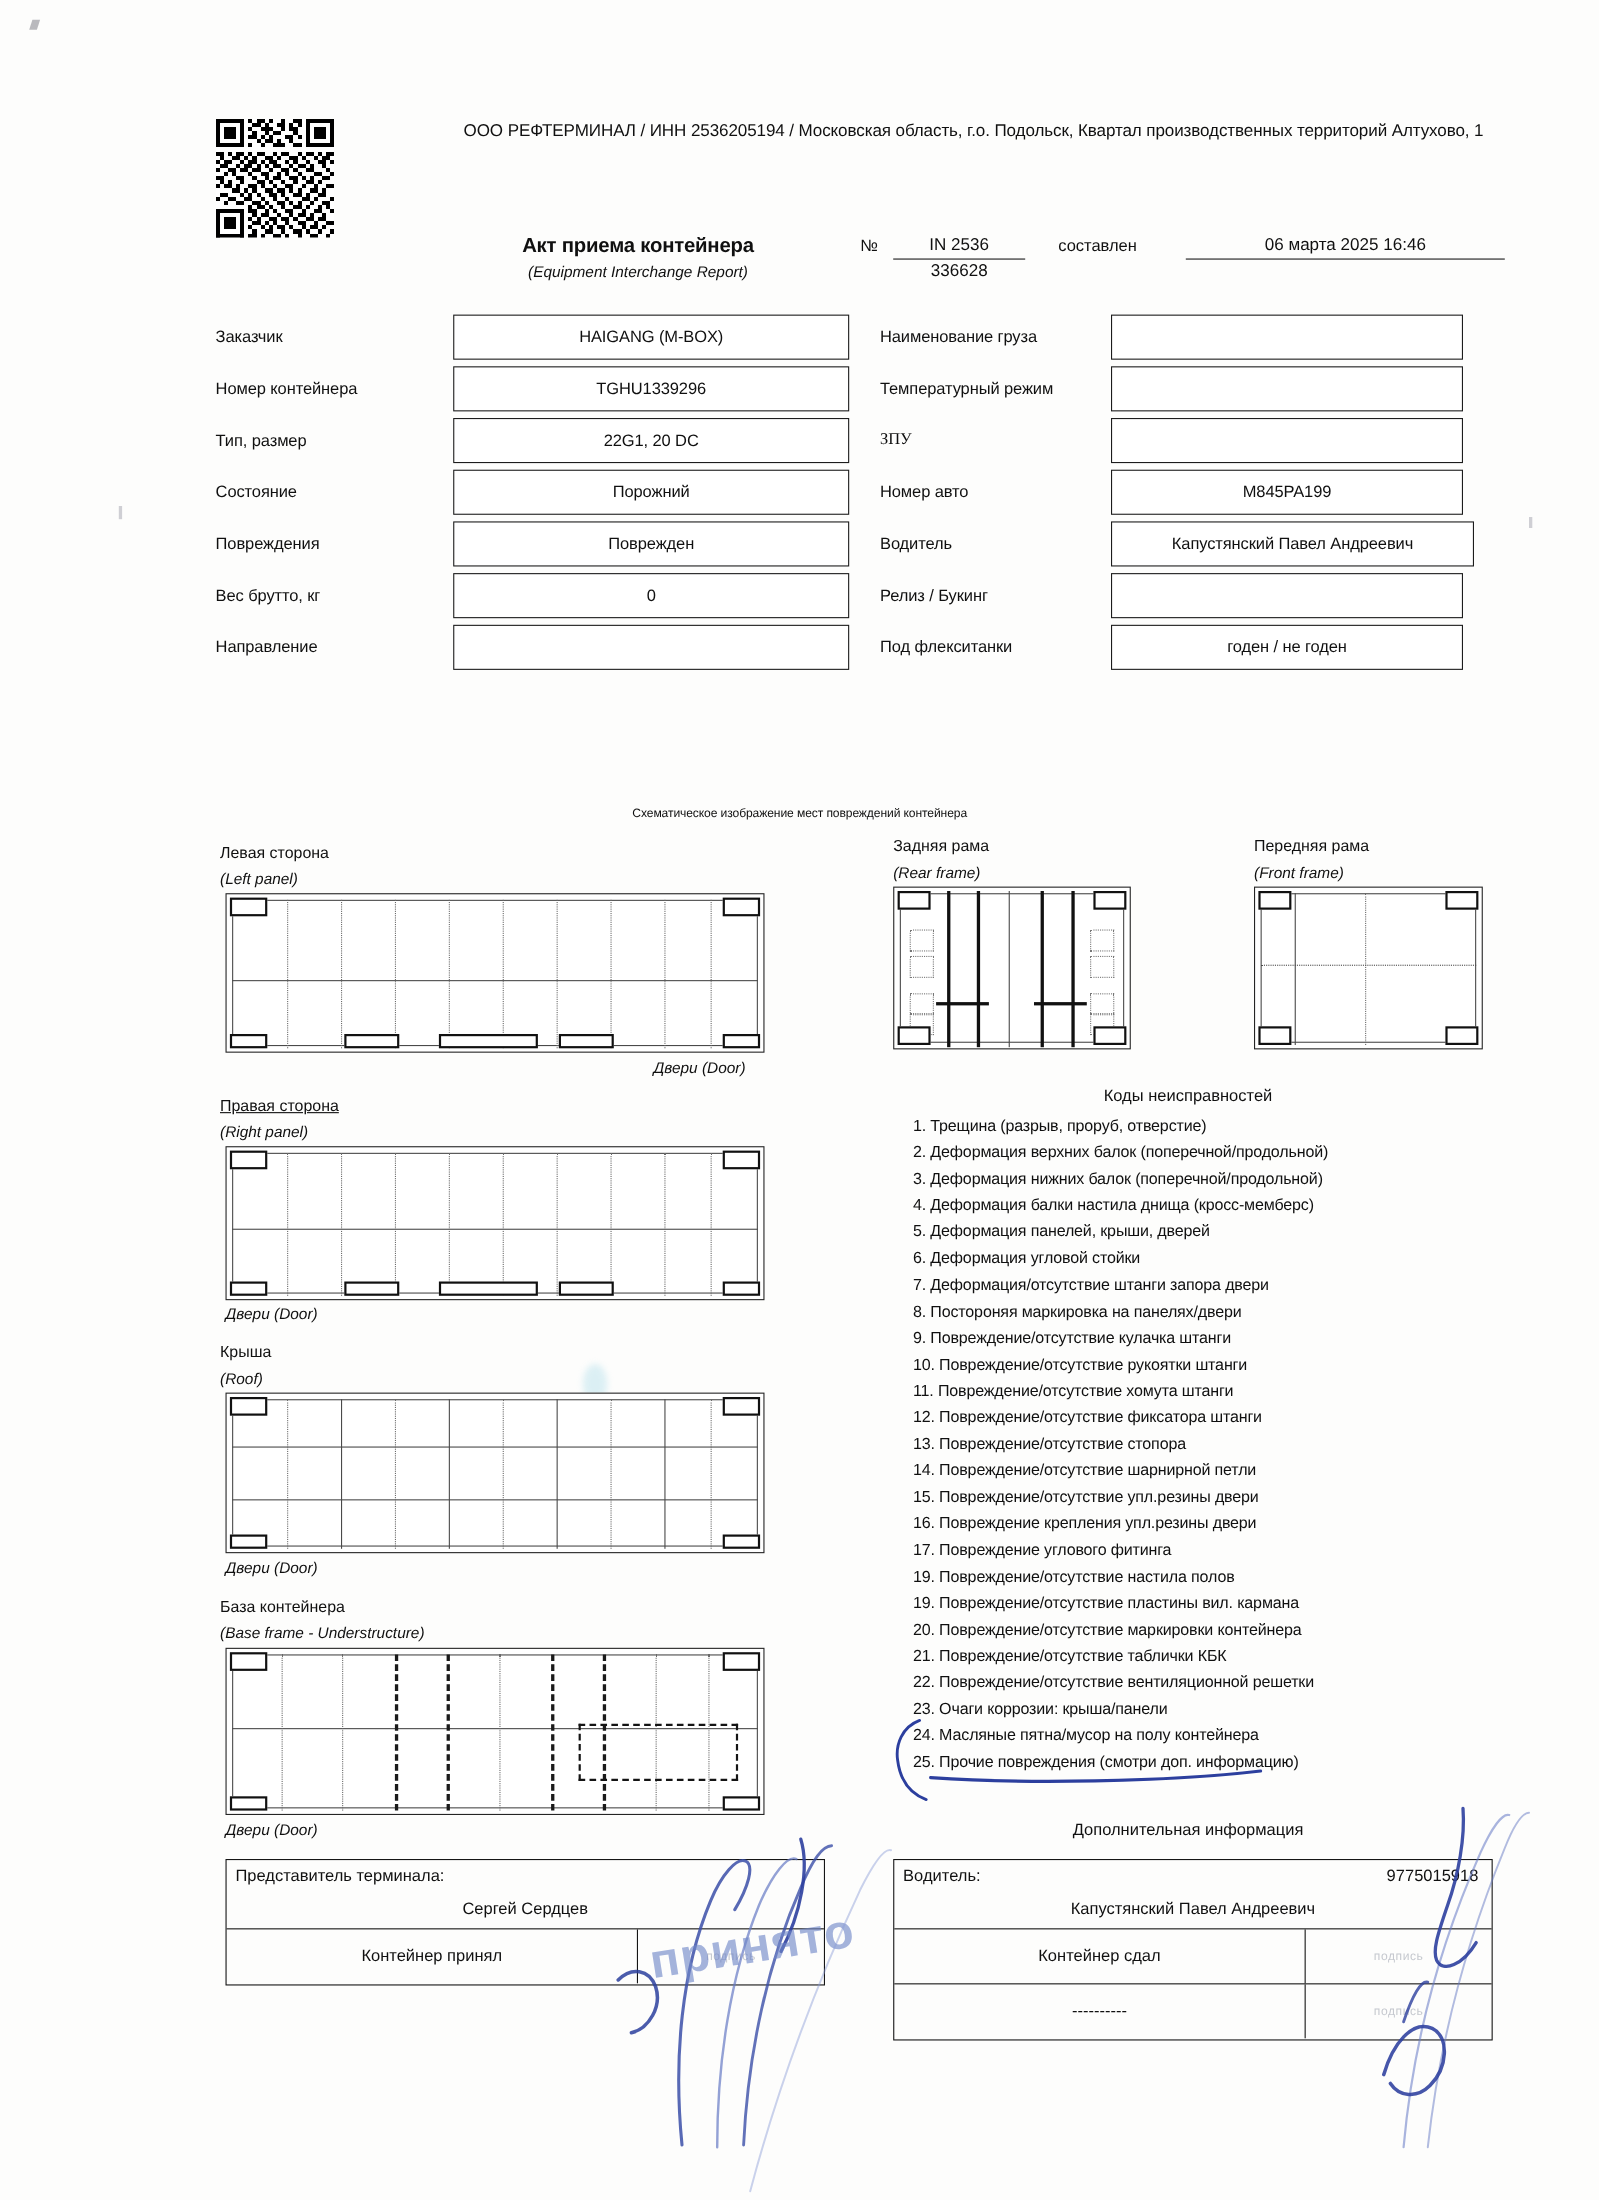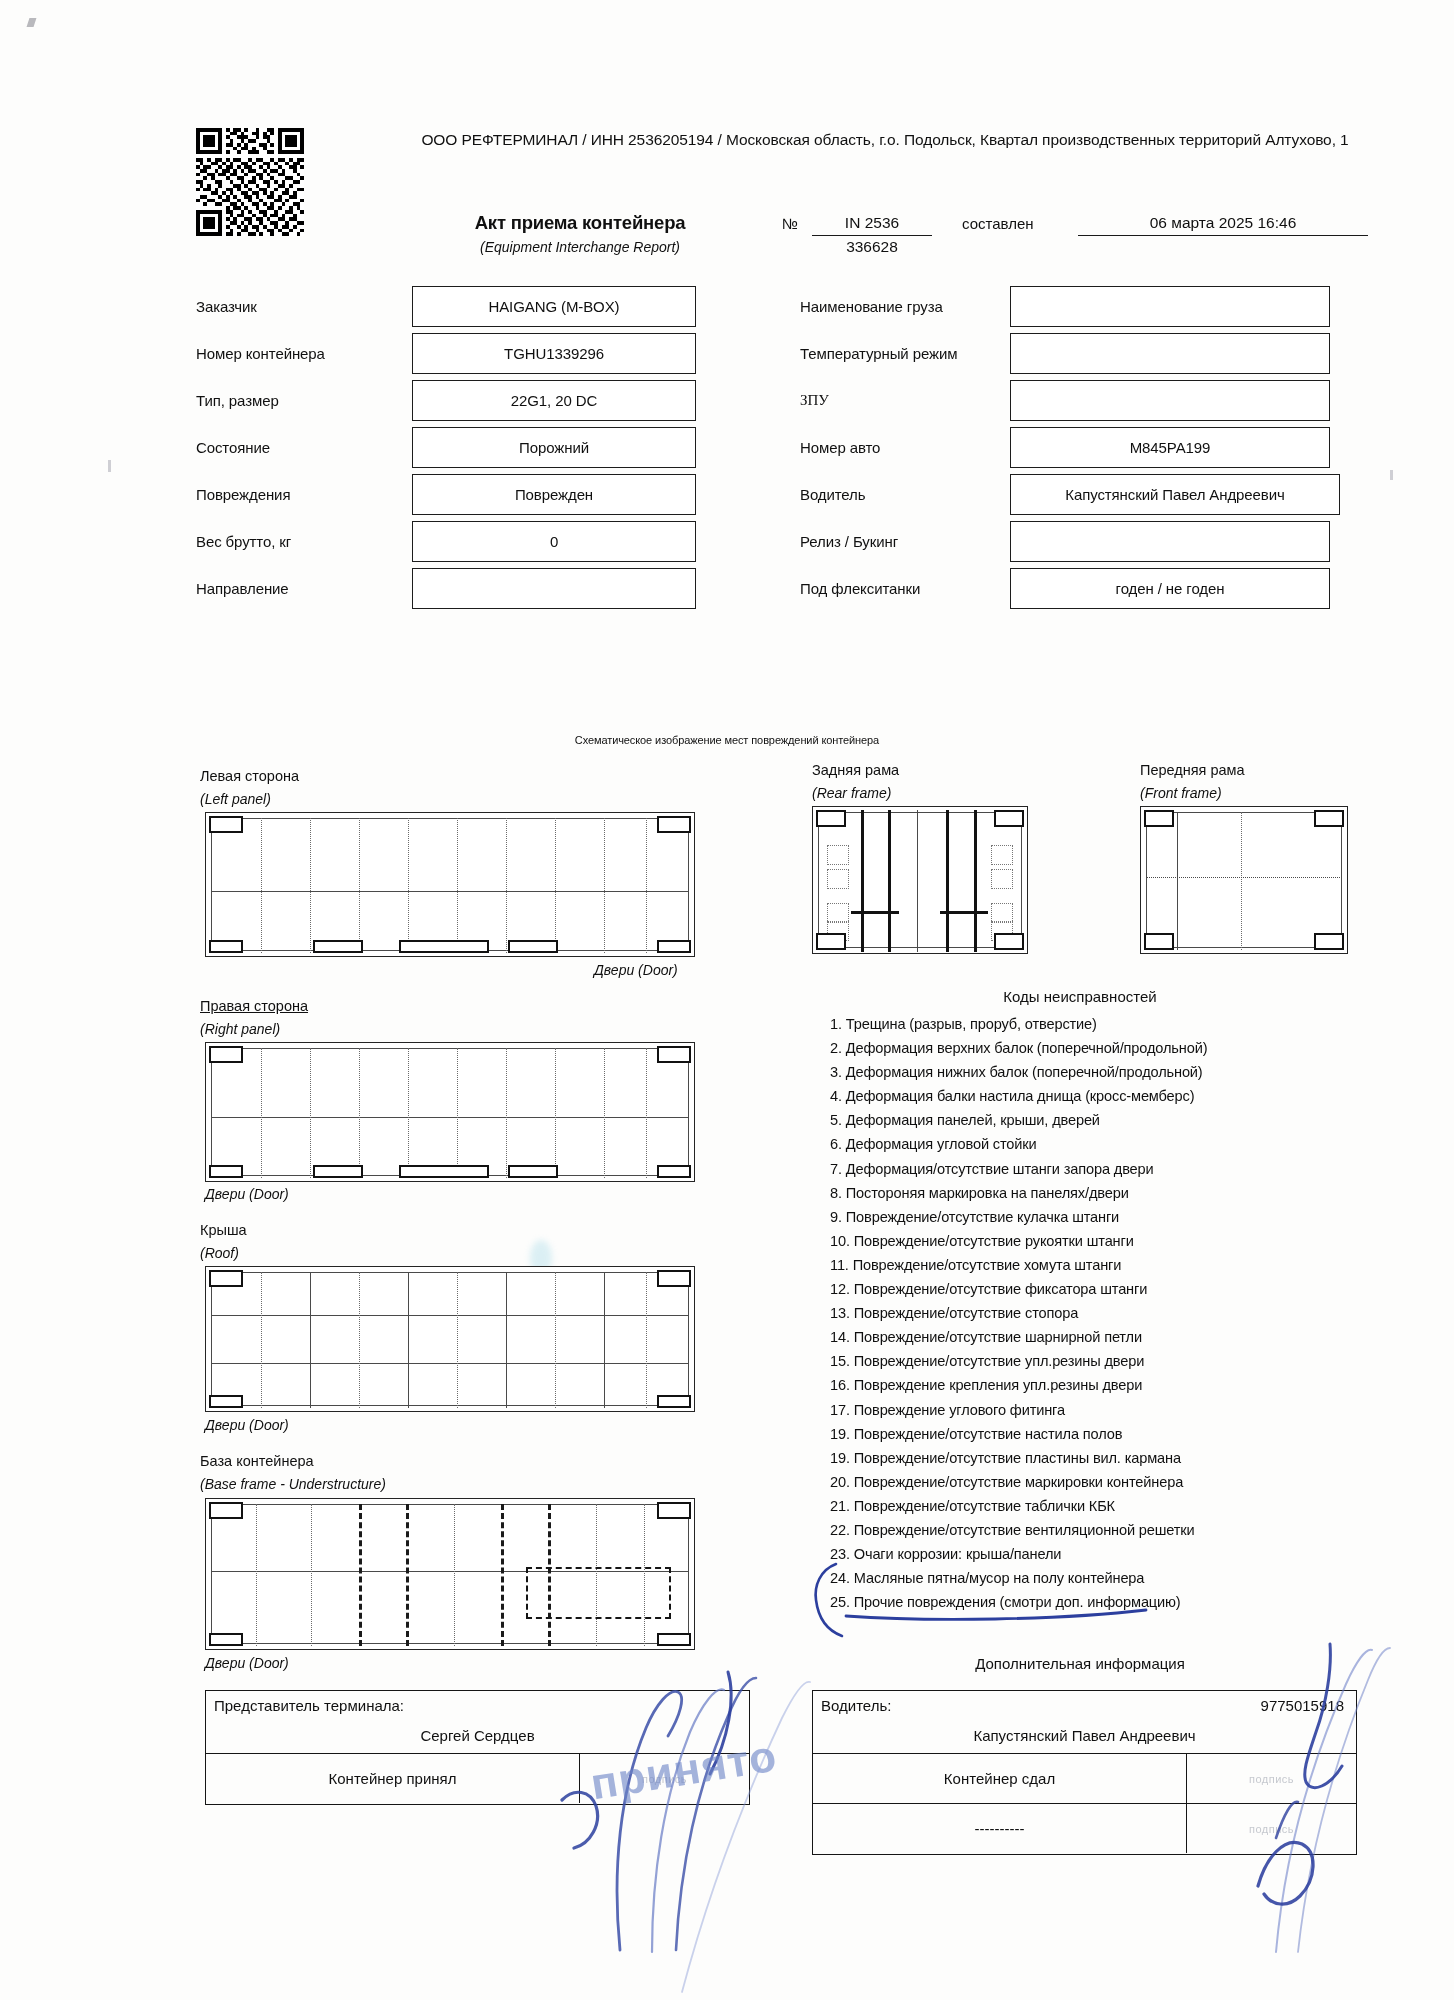--- a/index.html
+++ b/index.html
@@ -28,21 +28,21 @@
     transform: skewX(-18deg);
   }
   .edge-speck {
     position: absolute;
     background: #cfcfd4;
   }
 
   
   .header {
     position: absolute;
-    left: 0; right: 0; top: 128px;
+    left: 0; right: 0; top: 108px;
     height: 110px;
   }
   .qr {
     position: absolute;
     left: 196px; top: 0px;
     width: 108px; height: 108px;
   }
   .qr svg { display: block; }
   .company-line {
     position: absolute;
@@ -139,21 +139,21 @@
     display: flex;
     align-items: center;
     justify-content: center;
     background: #fff;
   }
   .fbox span {
     font-size: 15px;
     letter-spacing: -0.1px;
   }
   .col-left .flabel { left: 196px; }
-  .col-left .fbox { left: 412px; width: 284px; }
+  .col-left .fbox { left: 412px; width: 360px; }
   .col-right .flabel { left: 800px; }
   .col-right .fbox { left: 1010px; width: 320px; }
 
   
   .sch-title {
     position: absolute;
     left: 0; right: 0;
     top: 734px;
     text-align: center;
     font-size: 11px;

